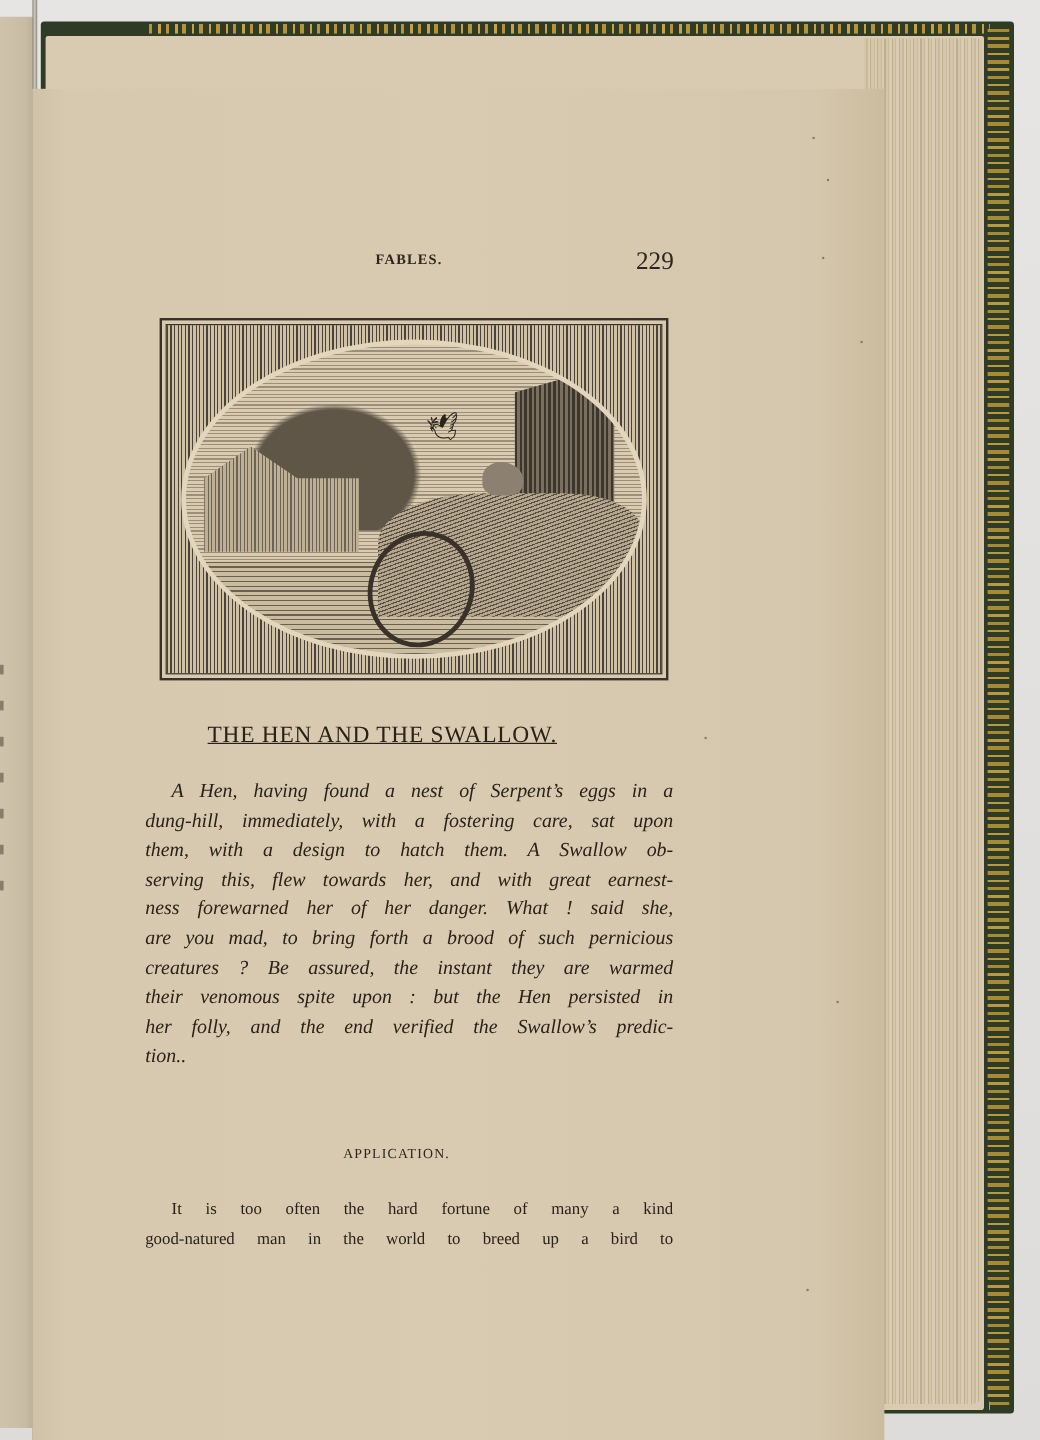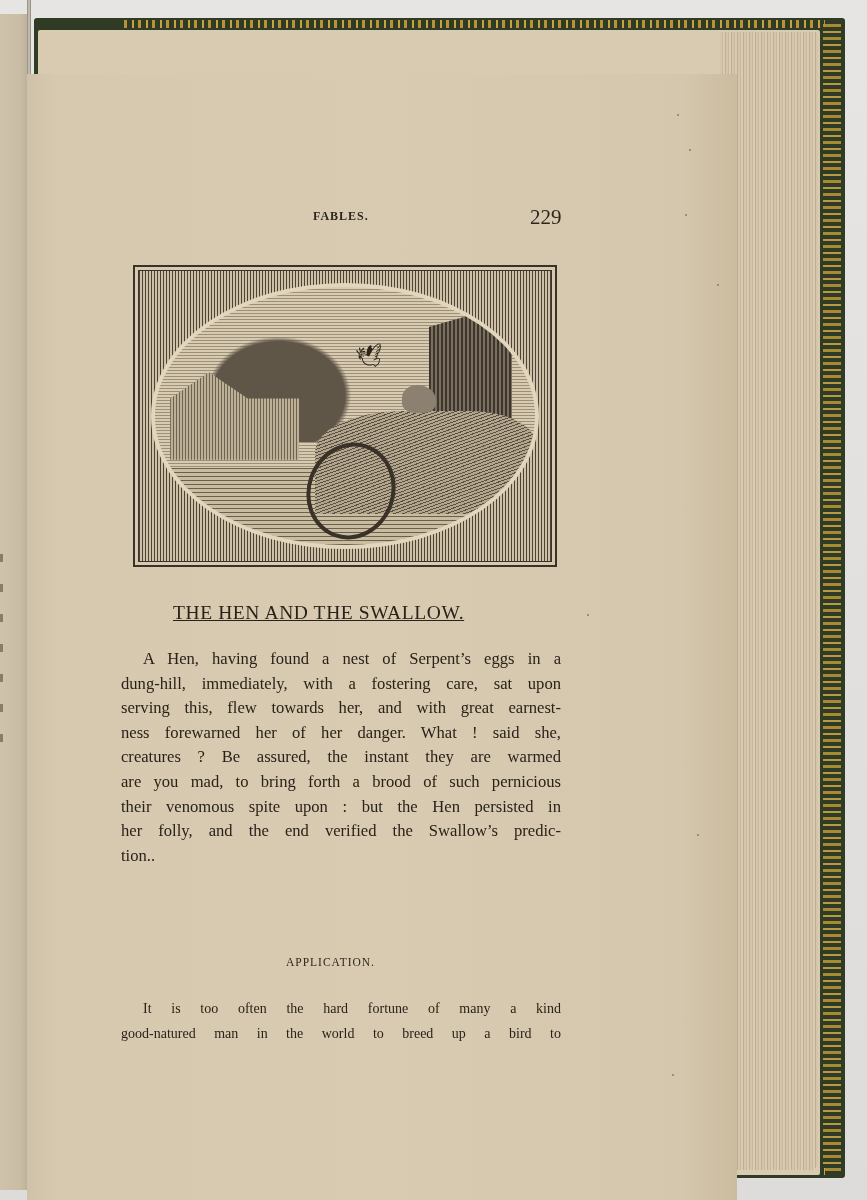--- a/index.html
+++ b/index.html
@@ -74,21 +74,21 @@
   .scene-house { position:absolute; left:4%; top:33%; width:34%; height:34%; background: repeating-linear-gradient(90deg,#6d6354 0 1px,#bdb095 1px 3px); clip-path: polygon(0 30%, 30% 0, 60% 30%, 100% 30%, 100% 100%, 0 100%); }
   .scene-barn { position:absolute; right:6%; top:10%; width:22%; height:55%; background: repeating-linear-gradient(90deg,#3d362c 0 2px,#7b705f 2px 4px); clip-path: polygon(0 10%, 60% 0, 100% 10%, 100% 100%, 0 100%); }
   .scene-hay { position:absolute; left:42%; top:48%; width:58%; height:40%; background: repeating-linear-gradient(160deg,#5a5144 0 1px,#b3a68c 1px 3px); border-radius: 40% 30% 0 0; }
   .scene-ground { position:absolute; left:0; top:70%; width:100%; height:30%; background: repeating-linear-gradient(180deg,#6a604f 0 1px,#c9bc9f 1px 4px); }
   .scene-wheel { position:absolute; left:40%; top:60%; width:80px; height:90px; border: 4px solid #3a3228; border-radius:50%; transform: rotate(20deg); }
   .scene-swallow { position:absolute; left:53%; top:22%; font-size:22px; color:#2a241b; transform: rotate(-10deg); }
   .scene-hen { position:absolute; left:65%; top:38%; width:34px; height:28px; background:#8c8070; border-radius: 50% 60% 40% 40%; }
   .fable-title { position: absolute; left: 146px; top: 528px; font-size: 19.5px; letter-spacing: .6px; color: #2a2218; text-decoration: underline; }
   .body-text {
     position: absolute; left: 94px; top: 573px; width: 440px;
-    font-size: 16.6px; line-height: 24.6px; color: #2a2218; text-align: justify;
+    font-size: 16.6px; line-height: 24.6px; color: #2a2218; text-align: justify; font-style: italic;
   }
   .line { display: block; text-align-last: justify; white-space: nowrap; }
   .line.last { text-align-last: left; }
   .first-line { padding-left: 22px; }
   .section-head { position: absolute; left: 259px; top: 882px; font-size: 11.5px; letter-spacing: 1px; color: #2e261c; text-align: center; }
   .application-text { position: absolute; left: 94px; top: 922px; width: 440px; font-size: 14px; line-height: 25px; color: #2a2218; }
   .dots span { position:absolute; width:2px; height:2px; background:#8a7a60; border-radius:50%; }
 </style>
 </head>
 <body>
@@ -136,24 +136,25 @@
         </div>
       </div>
     </div>
   </div>
 
   <div class="fable-title">THE HEN AND THE SWALLOW.</div>
 
   <div class="body-text">
     <span class="line first-line">A Hen, having found a nest of Serpent’s eggs in a</span>
     <span class="line">dung-hill, immediately, with a fostering care, sat upon</span>
+    <span class="line">them, with a design to hatch them.  A Swallow ob-</span>
     <span class="line">serving this, flew towards her, and with great earnest-</span>
     <span class="line">ness forewarned her of her danger.   What ! said she,</span>
+    <span class="line">are you mad, to bring forth a brood of such pernicious</span>
     <span class="line">creatures ?   Be assured, the instant they are warmed</span>
-    <span class="line">are you mad, to bring forth a brood of such pernicious</span>
     <span class="line">their venomous spite upon : but the Hen persisted in</span>
     <span class="line">her folly, and the end verified the Swallow’s predic-</span>
     <span class="line last">tion..</span>
   </div>
 
   <div class="section-head">APPLICATION.</div>
 
   <div class="application-text">
     <span class="line first-line">It is too often the hard fortune of many a kind</span>
     <span class="line">good-natured man in the world to breed up a bird to</span>

